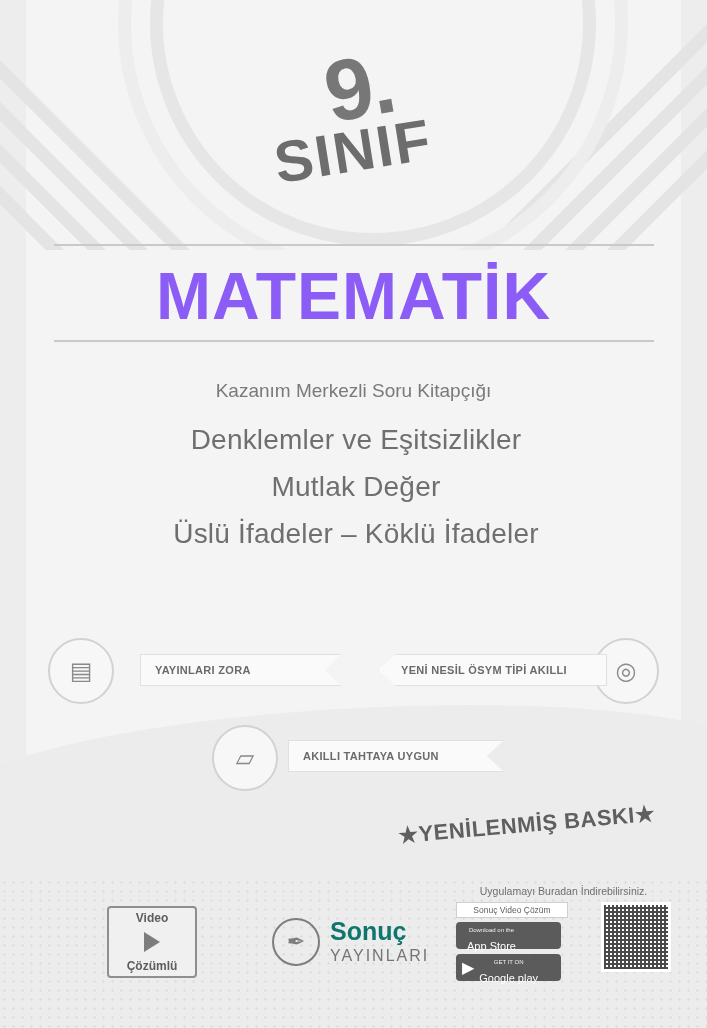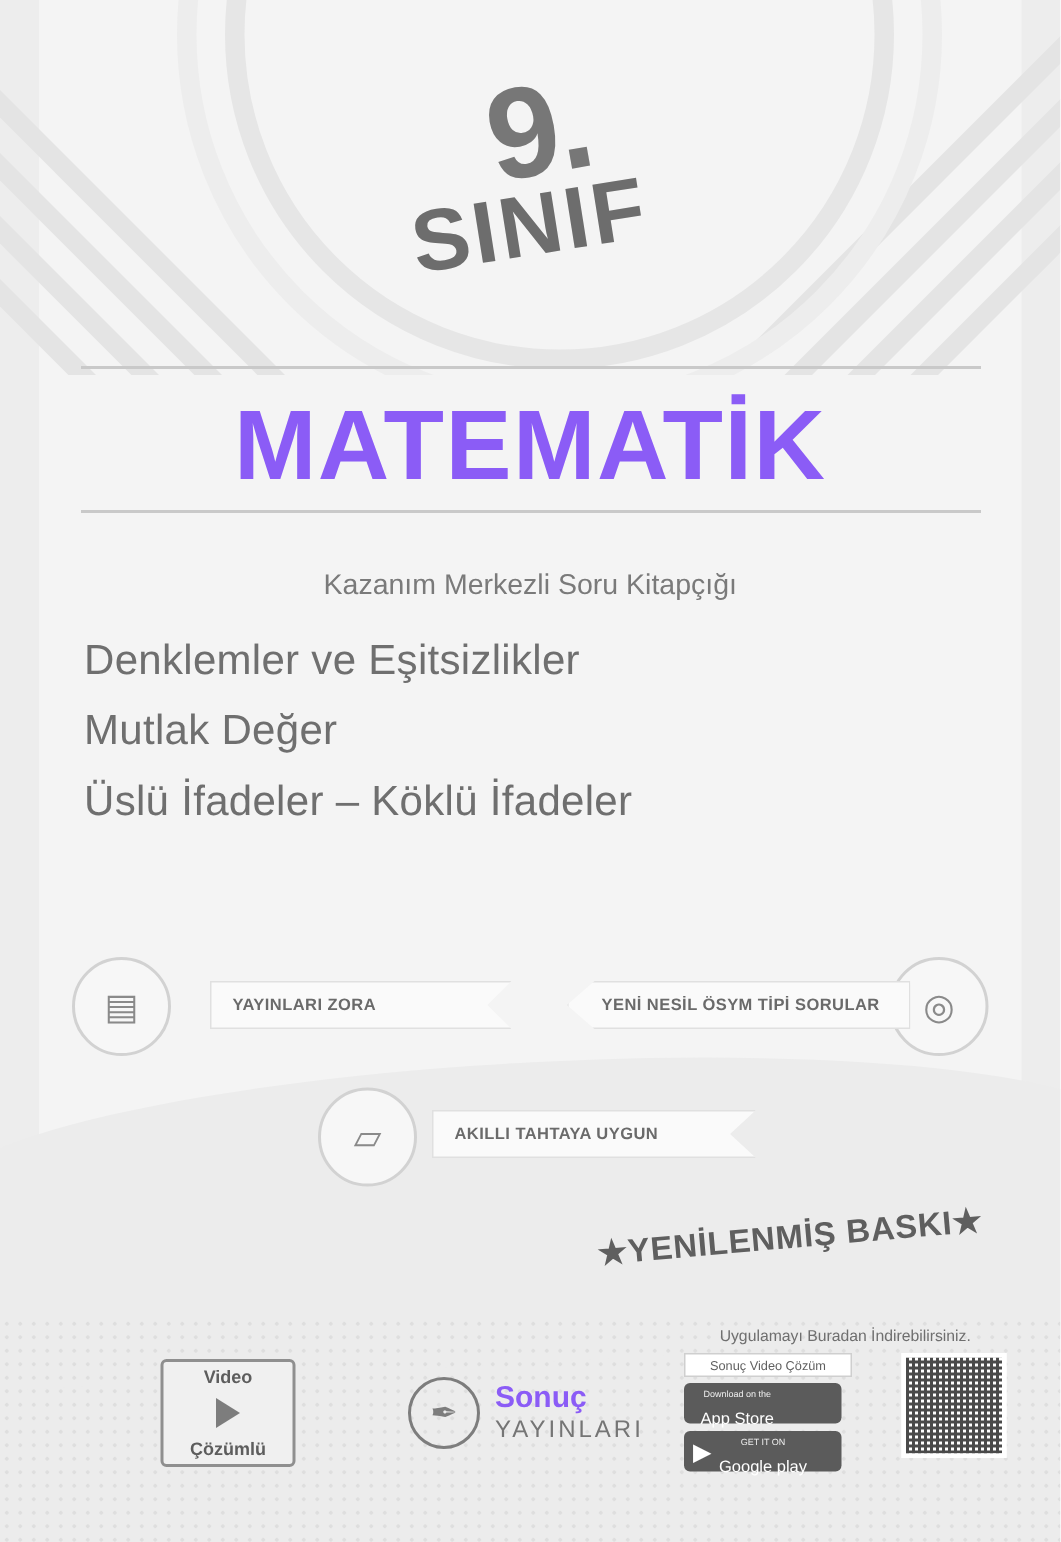--- a/index.html
+++ b/index.html
@@ -80,21 +80,21 @@
   .subtitle{
     position:absolute;left:0;right:0;top:352px;text-align:center;
     font-size:19px;color:#7a7a7a;margin-top:28px;
   }
 
   
   .topics{
     position:absolute;left:56px;top:424px;width:600px;
   }
   .topic{
-    font-size:28px;color:#6f6f6f;margin-bottom:15px;letter-spacing:.2px;
+    font-size:28px;color:#6f6f6f;margin-bottom:15px;letter-spacing:.2px;text-align:center;
   }
 
   
   .badges{position:absolute;left:0;top:630px;width:707px;height:160px;}
   .circle{
     position:absolute;width:62px;height:62px;border-radius:50%;
     border:2px solid #d2d2d2;background:#f7f7f7;
     display:flex;align-items:center;justify-content:center;
   }
   .ribbon{
@@ -133,21 +133,21 @@
     width:0;height:0;border-left:16px solid #7d7d7d;
     border-top:10px solid transparent;border-bottom:10px solid transparent;
   }
   .logo{
     position:absolute;left:272px;bottom:62px;display:flex;align-items:center;gap:10px;
   }
   .logo-mark{
     width:44px;height:44px;border-radius:50%;border:2px solid #7d7d7d;
     display:flex;align-items:center;justify-content:center;color:#7d7d7d;font-size:22px;
   }
-  .logo-text .l1{font-size:20px;color:#8b5cf6;font-weight:bold;line-height:1;}
+  .logo-text .l1{font-size:25px;color:#0f766e;font-weight:bold;line-height:1;}
   .logo-text .l2{font-size:16px;color:#757575;letter-spacing:2px;margin-top:3px;}
   .apps{
     position:absolute;right:36px;bottom:42px;width:215px;text-align:center;
   }
   .apps .hint{font-size:10.5px;color:#6f6f6f;margin-bottom:5px;}
   .apps .solv{font-size:8.5px;color:#5f5f5f;border:1px solid #cfcfcf;background:#fff;
     padding:2px 0;width:110px;margin:0 auto 4px 0;}
   .store-col{float:left;width:110px;}
   .store{
     width:105px;height:27px;background:#5b5b5b;border-radius:4px;color:#fff;
@@ -215,21 +215,21 @@
   <div class="badges">
 
     <div class="circle" style="left:48px;top:8px;">
       <span class="circ-icon">▤</span>
     </div>
     <div class="ribbon right-point" style="left:140px;top:24px;width:185px;">YAYINLARI ZORA</div>
 
     <div class="circle" style="left:593px;top:8px;">
       <span class="circ-icon">◎</span>
     </div>
-    <div class="ribbon left-point" style="left:378px;top:24px;width:205px;">YENİ NESİL ÖSYM TİPİ SORULAR</div>
+    <div class="ribbon left-point" style="left:378px;top:24px;width:205px;">YENİ NESİL ÖSYM TİPİ AKILLI</div>
 
     <div class="circle" style="left:212px;top:95px;">
       <span class="circ-icon">▱</span>
     </div>
     <div class="ribbon right-point" style="left:288px;top:110px;width:200px;">AKILLI TAHTAYA UYGUN</div>
   </div>
 
   <div class="yeni">★YENİLENMİŞ BASKI★</div>
 
   <div class="video-box">

